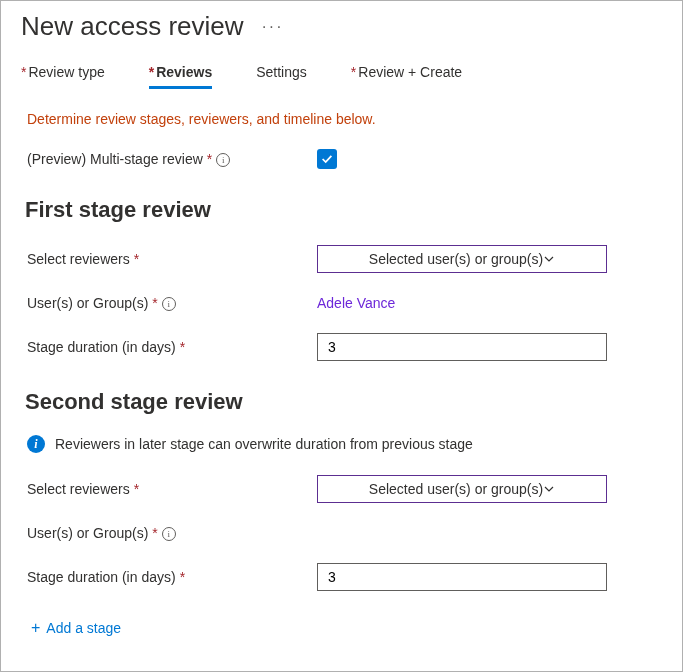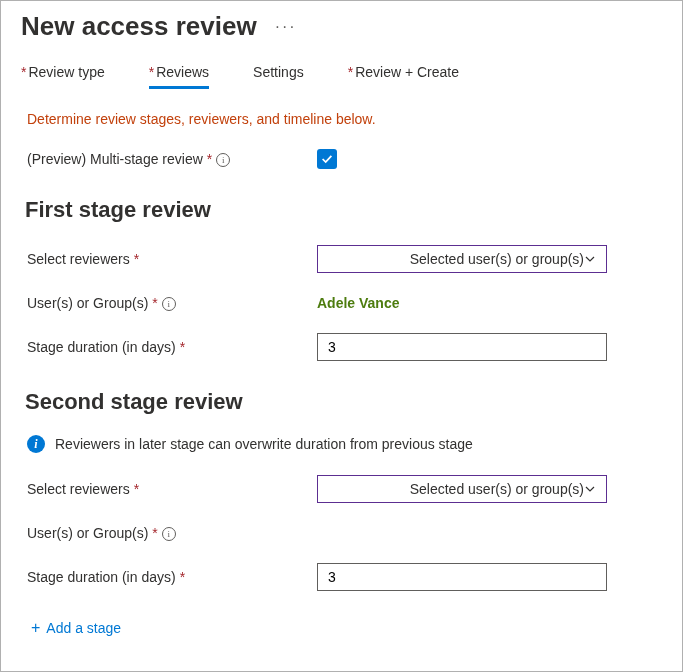--- a/index.html
+++ b/index.html
@@ -1,34 +1,34 @@
 <!DOCTYPE html>
 <html><head>
   <meta charset="utf-8">
   <style>
     *{box-sizing:border-box;margin:0;padding:0;font-family:"Segoe UI",-apple-system,sans-serif}
     body{width:683px;height:672px;border:1px solid #b0b0b0;background:#fff;color:#323130;font-size:14px;padding:0}
     .header{display:flex;align-items:center;padding:10px 20px 0 20px}
-    .title{font-size:26px;font-weight:700}
+    .title{font-size:26px;font-weight:400}
     .ellipsis{margin-left:18px;color:#605e5c;font-size:16px;letter-spacing:2px}
     .tabs{display:flex;gap:44px;padding:22px 20px 0 20px;font-size:14px}
     .tab{padding-bottom:6px;cursor:pointer}
     .tab .req{color:#a4262c;margin-right:2px}
-    .tab.active{font-weight:400;border-bottom:3px solid #0078d4}
+    .tab.active{font-weight:700;border-bottom:3px solid #0078d4}
     .desc{padding:22px 20px 0 26px;color:#c2410c}
     .row{display:flex;align-items:center;padding:0 20px 0 26px;margin-top:22px}
     .label-col{width:290px;display:flex;align-items:flex-end;gap:4px}
     .req{color:#a4262c}
     .info-icon{width:14px;height:14px;border:1px solid #605e5c;border-radius:50%;display:inline-flex;align-items:center;justify-content:center;font-size:9px;color:#605e5c;font-style:normal;font-family:Georgia,serif}
     .checkbox{width:20px;height:20px;background:#0078d4;border-radius:3px;display:flex;align-items:center;justify-content:center}
     .checkbox svg{width:14px;height:14px;stroke:#fff;stroke-width:2;fill:none}
     .section-title{font-size:22px;font-weight:600;padding:28px 20px 0 24px}
-    .select-box{width:290px;height:28px;border:1px solid #5c2e91;display:flex;align-items:center;justify-content:flex-end;padding:0 10px;cursor:pointer;background:#fff}
+    .select-box{width:290px;height:28px;border:1px solid #5c2e91;display:flex;align-items:center;justify-content:center;padding:0 10px;cursor:pointer;background:#fff}
     .chevron{width:12px;height:12px}
-    .link{color:#4d7c0f;font-weight:700;cursor:pointer}
+    .link{color:#6d28d9;font-weight:400;cursor:pointer}
     .input-text{width:290px;height:28px;border:1px solid #605e5c;padding:0 10px;font-size:14px;font-family:inherit}
     .banner{display:flex;align-items:center;gap:10px;padding:20px 20px 0 26px}
     .banner-icon{width:18px;height:18px;background:#0078d4;border-radius:50%;color:#fff;display:flex;align-items:center;justify-content:center;font-weight:bold;font-size:12px;font-family:Georgia,serif;font-style:italic}
     .add-stage{display:flex;align-items:center;gap:6px;color:#0078d4;padding:28px 20px 10px 30px;cursor:pointer}
     .plus{font-size:16px;font-weight:400}
   </style>
 </head>
 <body>
 
 <div class="header">

